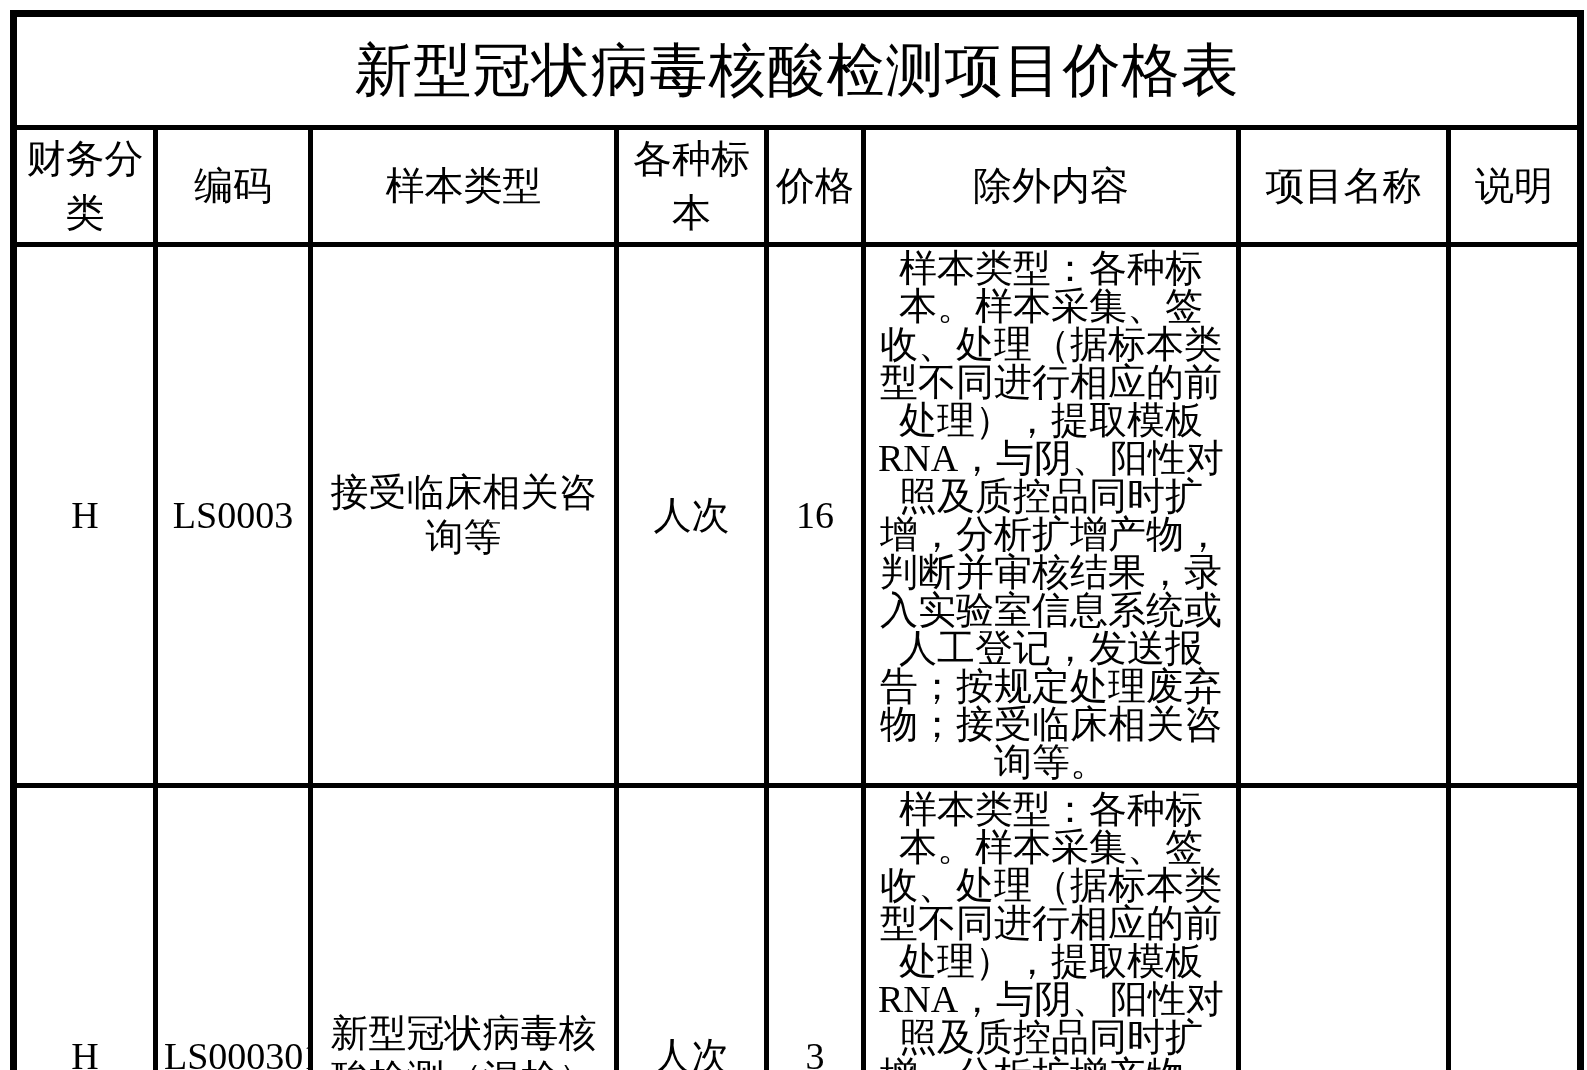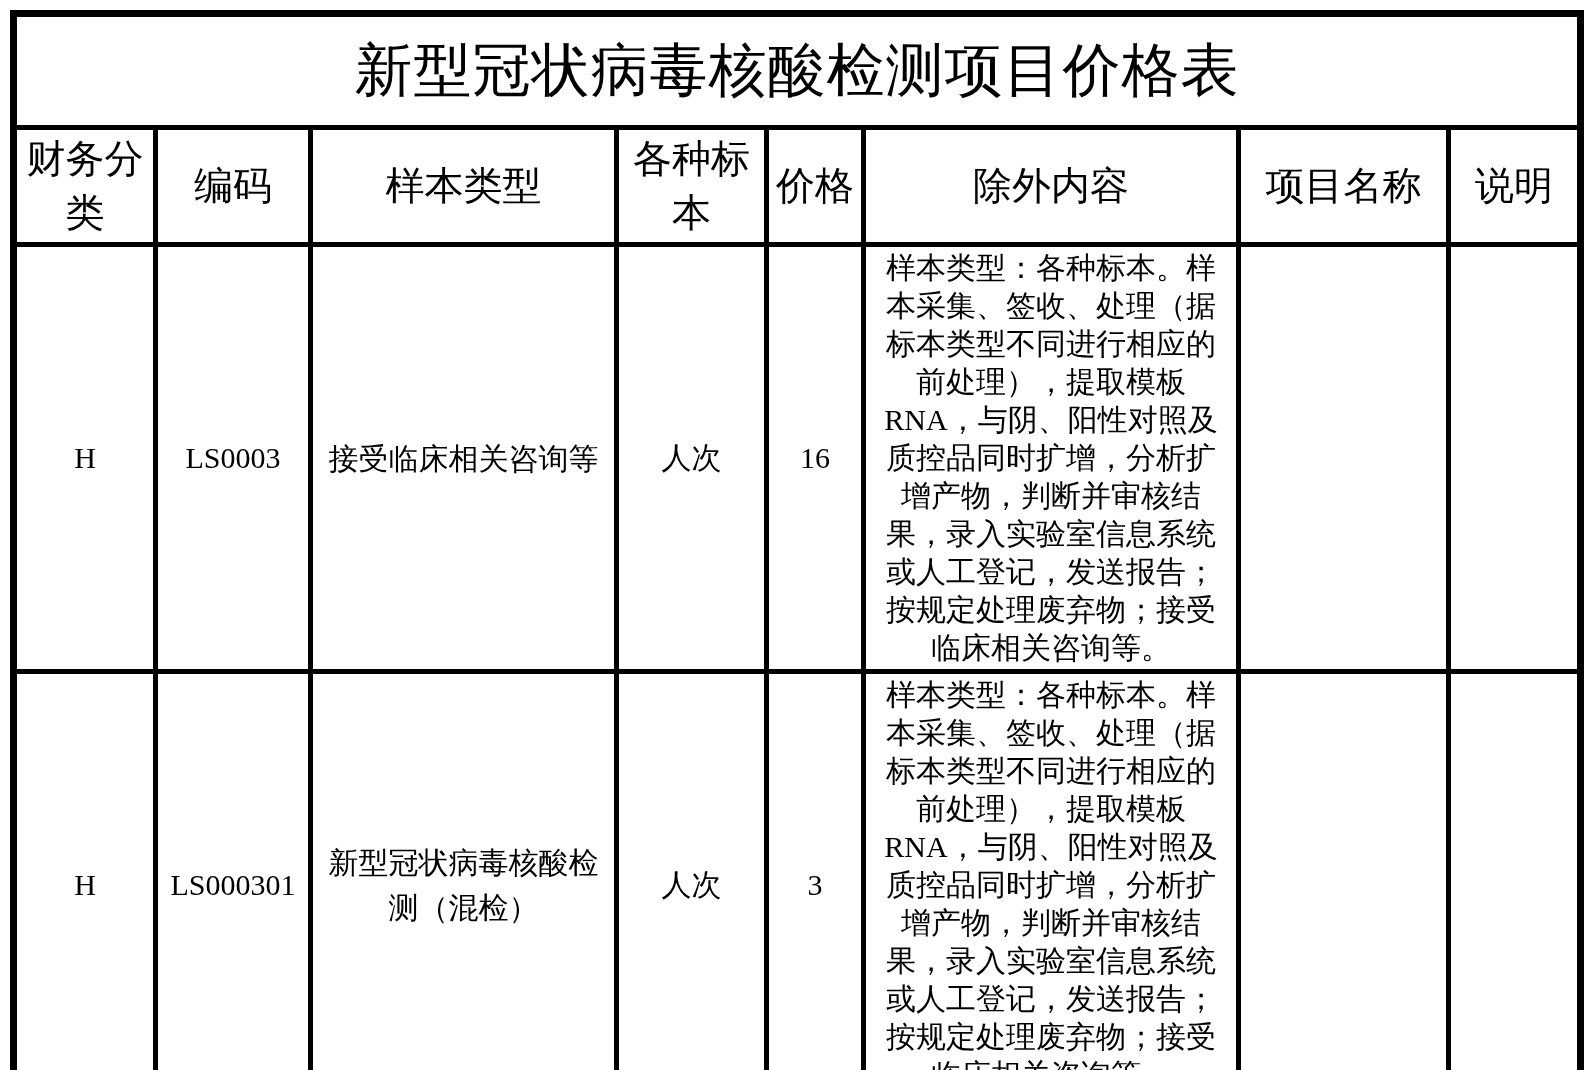--- a/index.html
+++ b/index.html
@@ -47,21 +47,21 @@
     letter-spacing: 1px;
     border-bottom-width: 7px;
     padding: 4px 10px;
   }
   .header-row th {
     height: 92px;
     font-size: 39px;
     border-bottom-width: 6px;
   }
   .data-row td {
-    font-size: 30px;
+    font-size: 38px;
   }
   .data-row.r1 td { height: 404px; }
   .data-row.r2 td { height: 398px; }
   td.cell-name {
     line-height: 45px;
     padding: 2px 10px;
   }
   td.cell-content {
     line-height: 38px;
     padding: 2px 8px;

